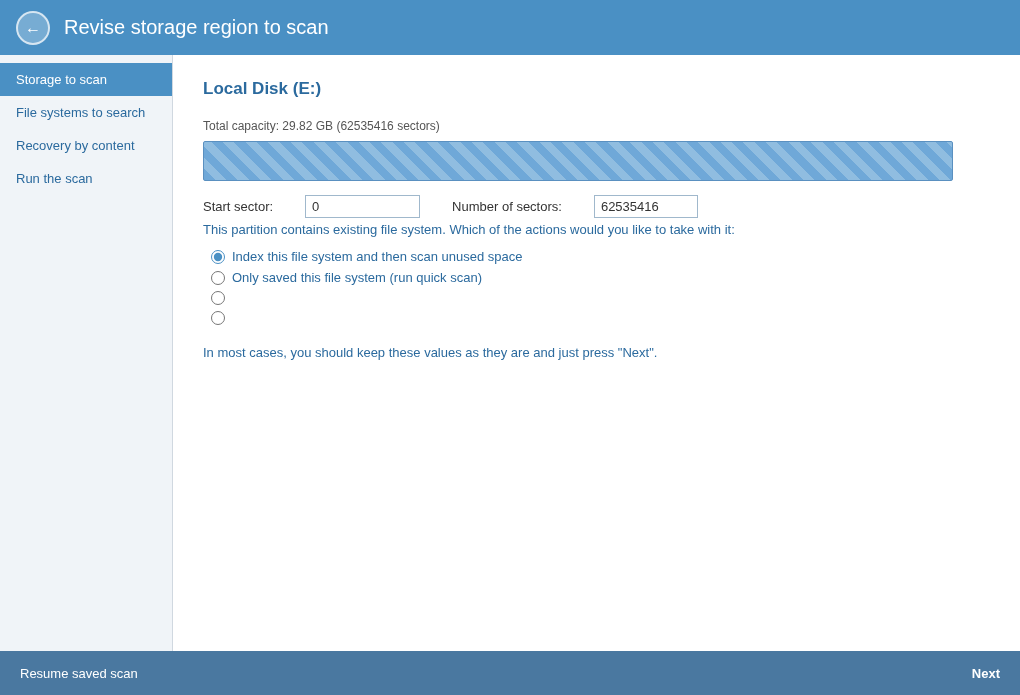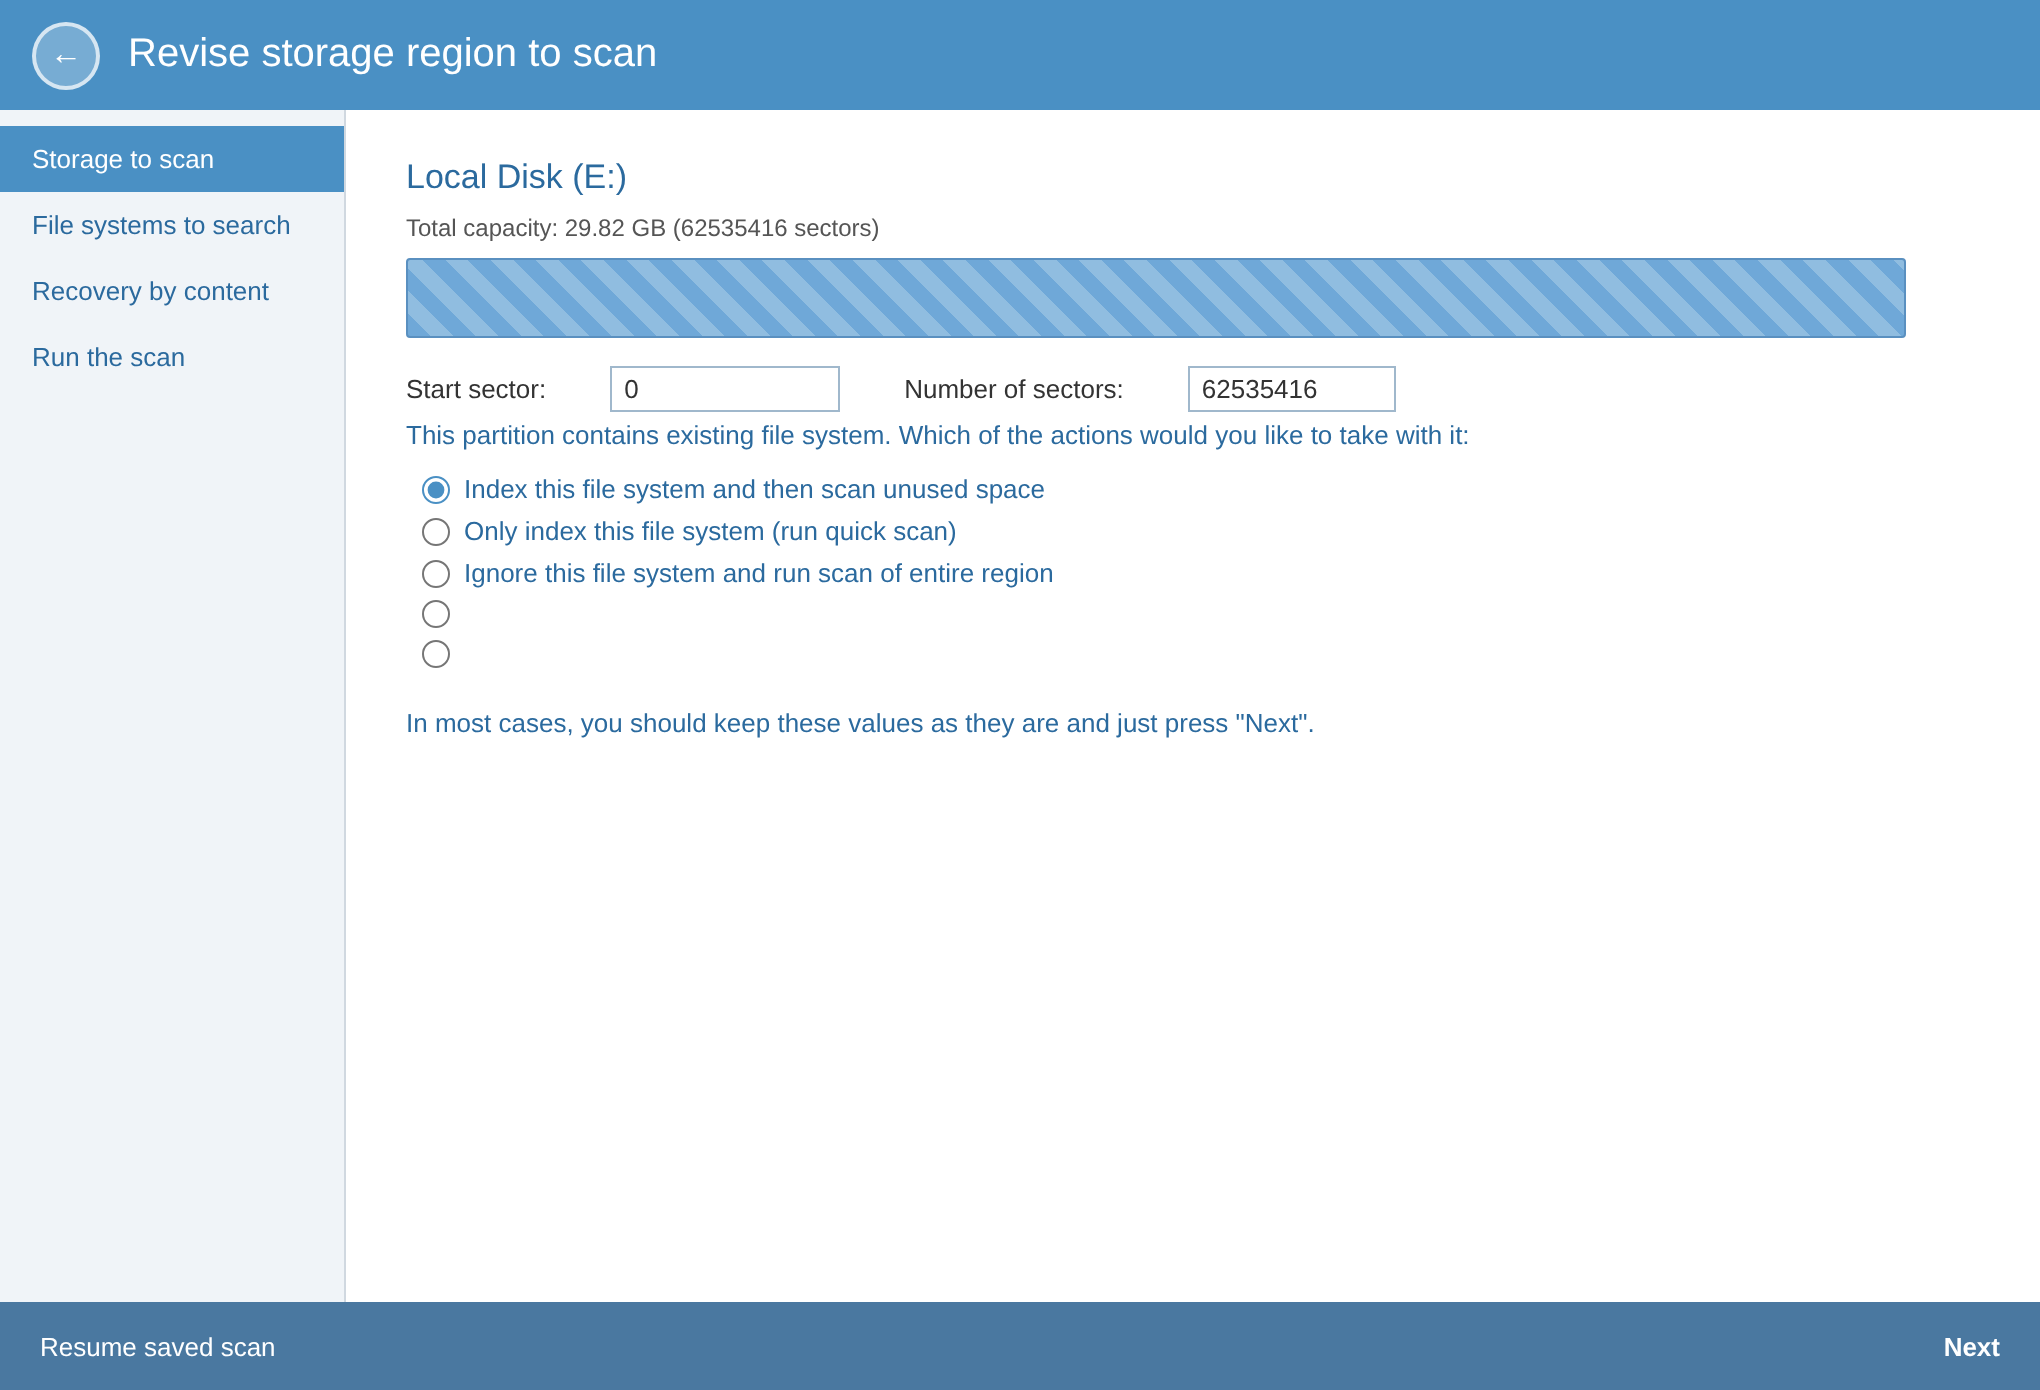--- a/index.html
+++ b/index.html
@@ -61,22 +61,22 @@
     .content {
       flex: 1;
       padding: 24px 30px;
       background: #fff;
       overflow-y: auto;
     }
 
     .disk-title {
       font-size: 17px;
       color: #2b6a9e;
-      font-weight: normal;
-      margin-bottom: 8px;
+      font-weight: bold;
+      margin-bottom: 20px;
     }
     .capacity-text {
       font-size: 12px;
       color: #555;
       margin-bottom: 8px;
     }
 
     
     .capacity-bar {
       width: 750px;
@@ -216,25 +216,21 @@
       <span>This partition contains existing file system. Which of the actions would you like to take with it:</span>
     </div>
 
     <div class="radio-group">
       <label class="radio-item">
         <input type="radio" name="scan_option" checked="" style="">
         <span>Index this file system and then scan unused space</span>
       </label>
       <label class="radio-item">
         <input type="radio" name="scan_option" style="">
-        <span>Only index this file system (run quick scan)</span>
-      </label>
-      <label class="radio-item">
-        <input type="radio" name="scan_option" style="">
-        <span>Ignore this file system and run scan of entire region</span>
+        <span>Only saved this file system (run quick scan)</span>
       </label>
       <label class="radio-item">
         <input type="radio" name="scan_option" style="">
       </label>
       <label class="radio-item">
         <input type="radio" name="scan_option" style="">
       </label>
     </div>
 
     <div class="hint-text">

